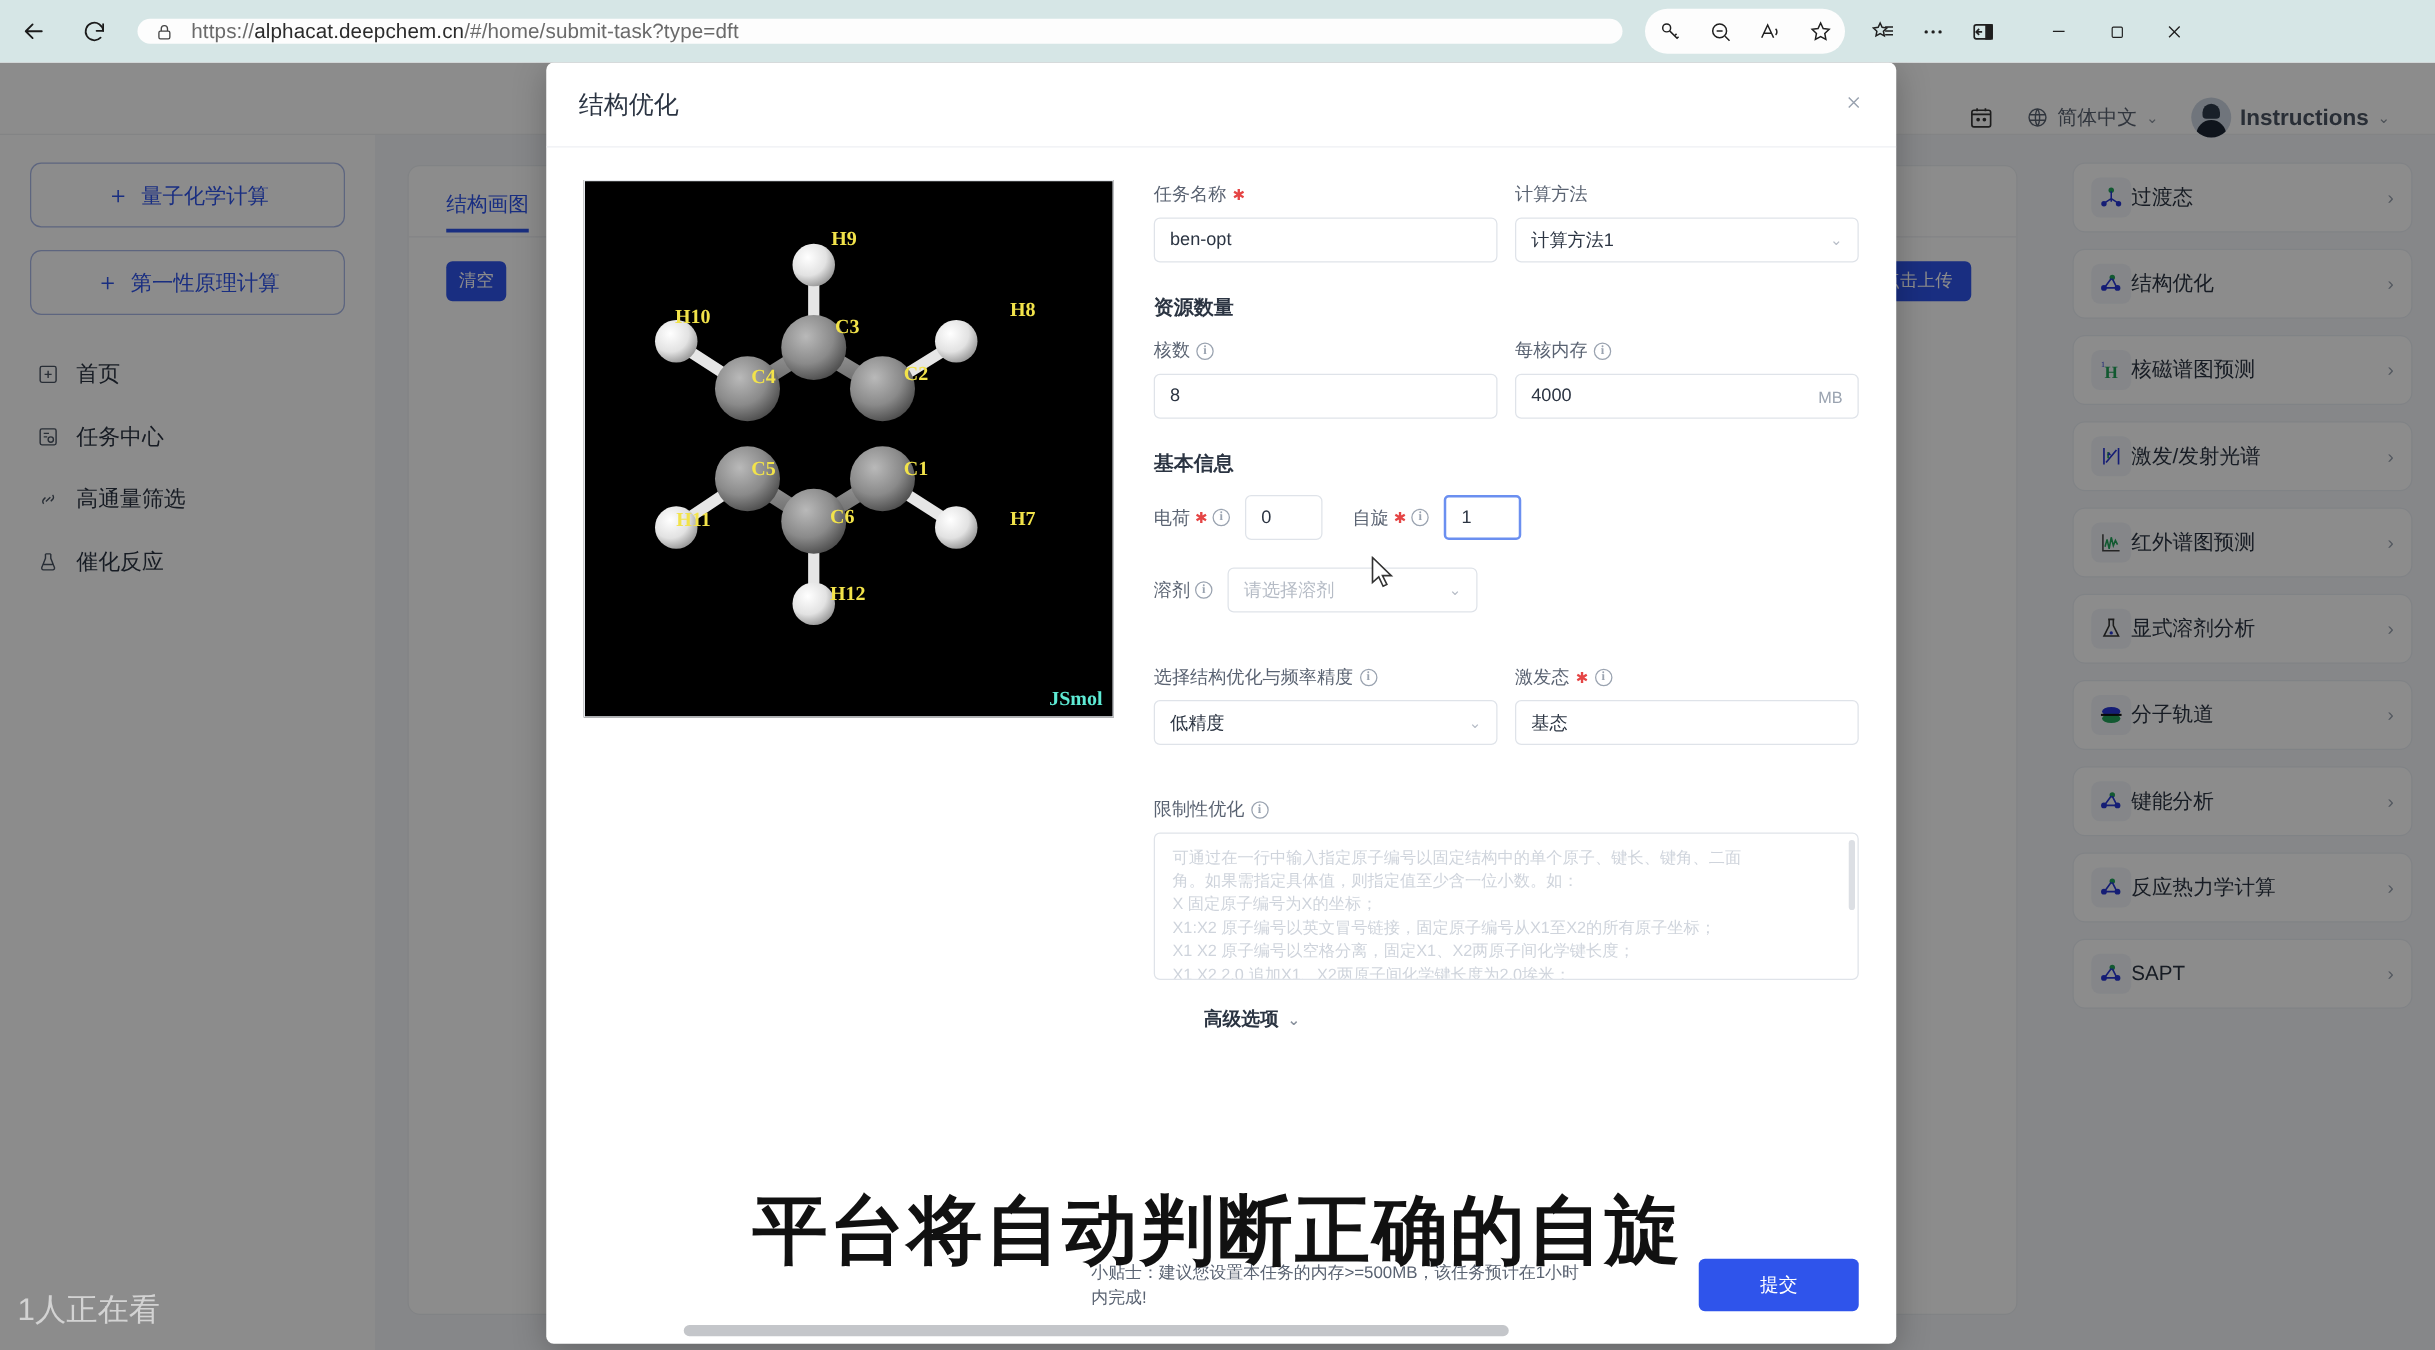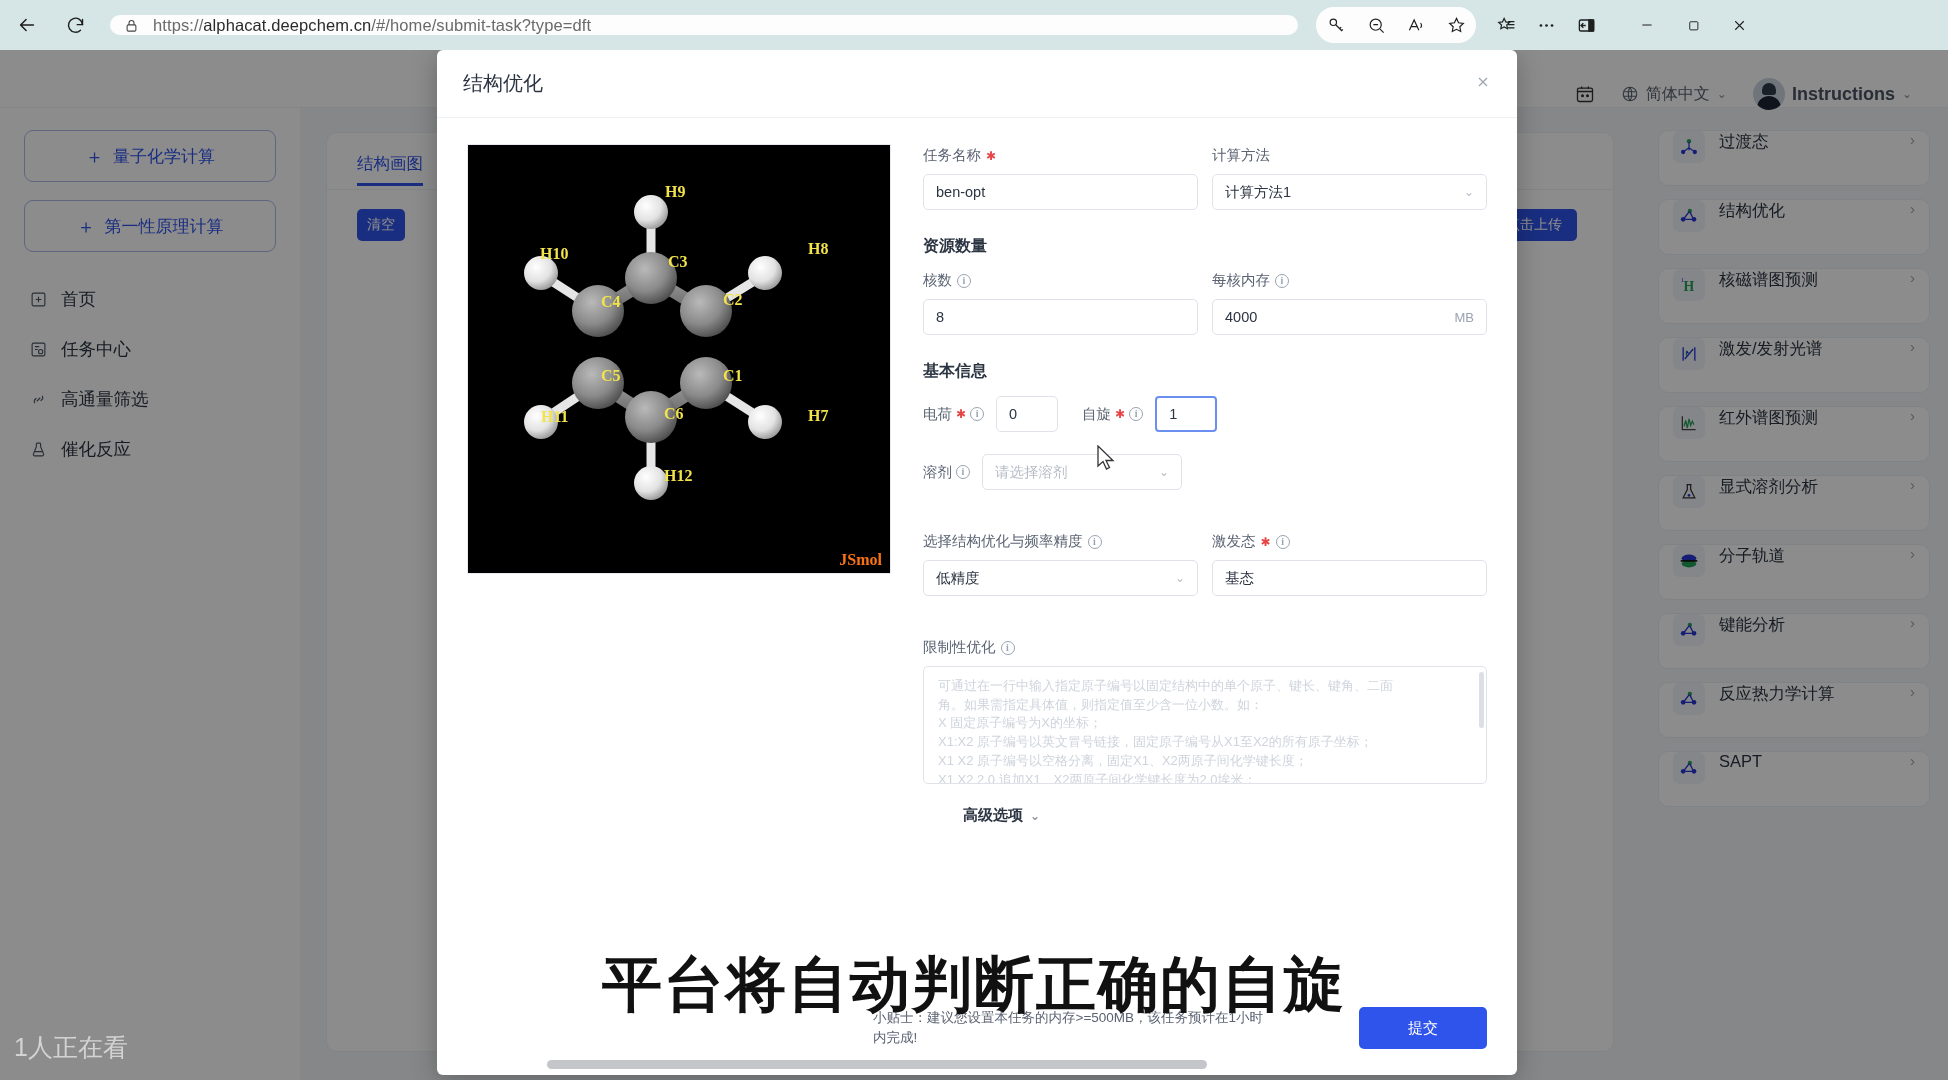--- a/index.html
+++ b/index.html
@@ -125,21 +125,21 @@
     position:absolute; left: 972px; top: 740px; width:0; height:0;
     border-left: 11px solid #2f54eb; border-top: 7px solid transparent; border-bottom: 7px solid transparent;
   }
 
   
   .toolpanel {
     position: absolute; right: 0; top: 58px; width: 308px; height: 972px;
     background: #f4f6f9; padding: 22px 18px; z-index: 4;
   }
   .tool-item {
-    display: flex; gap: 14px;
+    display: flex; align-items: center; gap: 0;
     height: 56px; border-radius: 10px; background: #ffffff;
     margin-bottom: 13px; padding: 0 14px; border: 1px solid #eaeef4;
   }
   .tool-ico {
     width: 32px; height: 32px; border-radius: 7px; background: #f2f5fa;
     display: flex; align-items: center; justify-content: center; flex: 0 0 auto;
   }
   .tool-label { font-size: 16.5px; color: #2b3442; flex: 1; }
   .tool-chev { color: #9aa3b0; font-size: 15px; }
 
@@ -158,21 +158,21 @@
     position:absolute; right: 20px; top: 18px; width: 28px; height: 28px;
     display:flex; align-items:center; justify-content:center; color:#9aa3b0; font-size: 19px;
   }
   .modal-body { display: flex; padding: 26px 30px 0 30px; gap: 32px; }
   .viewer-wrap { flex: 0 0 auto; }
   .viewer {
     width: 424px; height: 430px; background: #000; position: relative;
     border: 1px solid #e7eaee; overflow: hidden;
   }
   .jsmol {
-    position: absolute; right: 8px; bottom: 4px; color: #f97316;
+    position: absolute; right: 8px; bottom: 4px; color: #5eead4;
     font-size: 16px; font-family: "Liberation Serif", serif; font-weight: 700;
   }
   .atom-lbl {
     position: absolute; color: #f2e34a; font-size: 16px; font-weight: 700;
     font-family: "Liberation Serif", serif; white-space: nowrap;
   }
 
   
   .form { flex: 1; padding-top: 2px; }
   .frow { display: flex; gap: 14px; }

